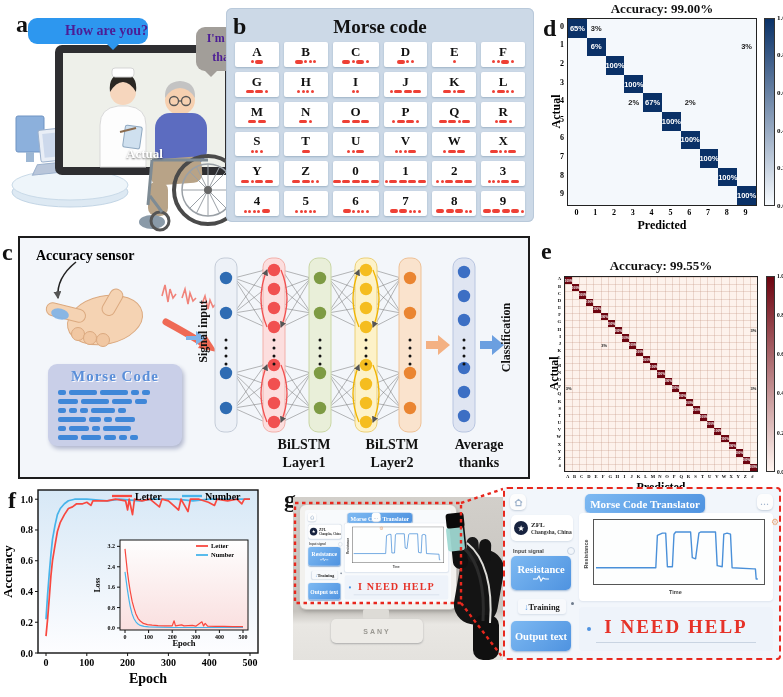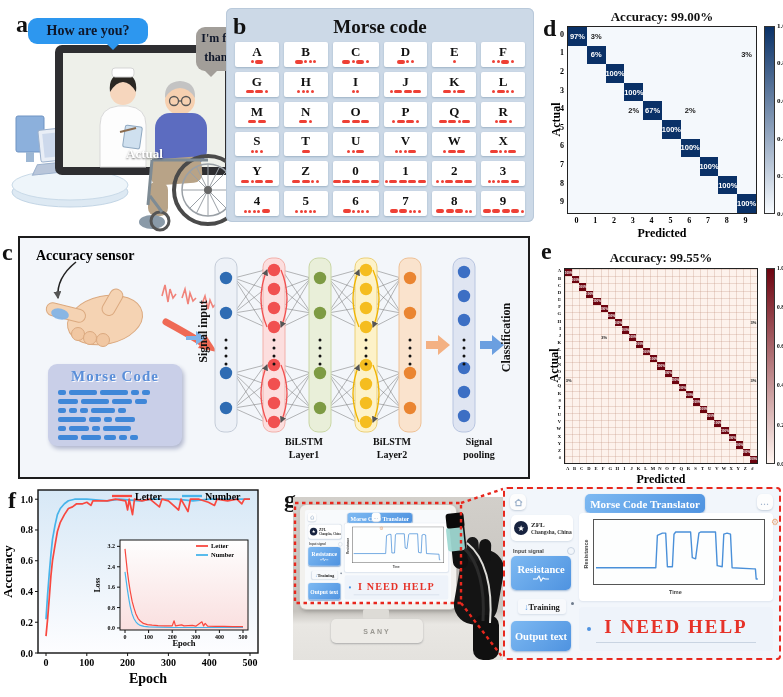--- a/index.html
+++ b/index.html
@@ -2,40 +2,40 @@
 <html><head>
 <meta charset="utf-8">
 <style>
   html,body{margin:0;padding:0;background:#fff;}
   #fig{position:relative;width:783px;height:697px;background:#fff;overflow:hidden;
        font-family:"Liberation Serif",serif;}
   .abs{position:absolute;}
   .serif{font-family:"Liberation Serif",serif;}
   .plabel{font-size:24px;font-weight:bold;color:#111;line-height:1;}
   
-  .bubble{border-radius:9px;color:#0f172a;font-weight:bold;text-align:center;}
+  .bubble{border-radius:9px;color:#4c1d95;font-weight:bold;text-align:right;}
   .bubble:after{content:"";position:absolute;width:0;height:0;border:7px solid transparent;}
   #bubble-left{left:28px;top:18px;width:120px;height:26px;line-height:26px;background:#2d97ef;font-size:14px;}
   #bubble-left:after{left:78px;top:25px;border-top-color:#2d97ef;border-bottom-width:0;}
   #bubble-right{left:196px;top:27px;width:54px;height:42px;background:#a29e99;font-size:12px;line-height:1.6;padding-top:2px;}
   #bubble-right:after{left:8px;top:43px;border-top-color:#a29e99;border-bottom-width:0;}
   #sensor-label{left:126px;top:146px;color:#fff;font-weight:bold;font-size:13px;text-shadow:0 1px 2px rgba(0,0,0,.55);}
   
   #panel-b{left:226px;top:8px;width:308px;height:214px;background:#ccd9e7;border-radius:6px;box-shadow:0 0 0 1px #b9c9da inset;}
   #morse-title{position:absolute;left:0;top:8px;width:100%;text-align:center;font-size:19px;font-weight:bold;color:#111;}
   #morse-grid{position:absolute;left:9px;top:34px;width:290px;height:174px;display:grid;grid-template-columns:repeat(6,1fr);grid-auto-rows:1fr;gap:5px;}
   .morse-cell{background:#fff;border-radius:2px;box-shadow:0 1px 2px #9eb2c5;display:flex;flex-direction:column;align-items:center;justify-content:center;padding-top:1px;}
   .m-letter{font-weight:bold;font-size:13px;color:#111;line-height:1;}
   .m-code{display:flex;align-items:center;gap:1.5px;height:6px;margin-top:1px;}
   .m-dot{width:3px;height:3px;border-radius:50%;background:#ee4035;}
   .m-dash{width:8px;height:3.2px;border-radius:2px;background:#ee4035;}
   
   #panel-c{left:18px;top:236px;width:512px;height:243px;background:#f3f6fa;border:2px solid #1c1c1c;box-sizing:border-box;}
   .vlabel{transform:rotate(-90deg);transform-origin:center;font-weight:bold;color:#111;white-space:nowrap;}
-  .col-label{position:absolute;text-align:center;font-weight:bold;font-size:10px;line-height:1.25;color:#111;}
+  .col-label{position:absolute;text-align:center;font-weight:bold;font-size:14px;line-height:1.25;color:#111;}
   #morse-card{position:absolute;left:28px;top:126px;width:134px;height:82px;background:#c9cfe8;border-radius:9px;box-shadow:2px 3px 4px #b3b9cf;}
   #morse-card-title{text-align:center;font-size:15px;font-weight:bold;color:#5b8fd9;text-shadow:1px 1px 0 #fff;margin-top:4px;letter-spacing:1px;}
   #morse-bars{position:absolute;left:10px;top:26px;width:114px;height:50px;display:flex;flex-direction:column;justify-content:space-between;}
   .mb-row{display:flex;gap:3px;height:5px;}
   .mb{background:#3f87d8;border-radius:2px;height:5px;}
   
   #photo{left:293px;top:497px;width:210px;height:163px;background:linear-gradient(#d2cfca,#c6c3be 70%,#e9e7e3 78%,#e4e2de);}
   #monitor{position:absolute;left:7px;top:8px;width:156px;height:104px;background:#f2f1ee;border-radius:6px;box-shadow:0 0 0 1px #c9c7c2,1px 2px 4px rgba(0,0,0,.25);}
   #mini-screen{position:absolute;left:5px;top:5px;width:146px;height:93px;background:#f8fafc;overflow:hidden;border-radius:2px;}
   #stand-neck{position:absolute;left:70px;top:112px;width:26px;height:10px;background:#dddbd6;border-radius:2px;}
@@ -635,30 +635,30 @@
           </div>
         </div>
     </div>
     <div class="col-label" style="left:248px;top:198px;width:72px;">
       <span>BiLSTM</span><br><span>Layer1</span>
     </div>
     <div class="col-label" style="left:336px;top:198px;width:72px;">
       <span>BiLSTM</span><br><span>Layer2</span>
     </div>
     <div class="col-label" style="left:424px;top:198px;width:70px;">
-      <span>Signal</span><br><span>pooling</span>
+      <span>Average</span><br><span>thanks</span>
     </div>
     <div class="abs vlabel serif" style="left:452px;top:92px;font-size:12px;">Classification</div>
   </div>
 
   <div class="abs plabel" style="left:543px;top:16px;">d</div>
-  <div class="abs" id="panel-d" style="left:540px;top:0;width:243px;height:233px;margin-top:8px;">
+  <div class="abs" id="panel-d" style="left:540px;top:0;width:243px;height:233px;">
       <div style="position: absolute; left: 27px; top: 1px; width: 190px; text-align: center; font-weight: bold; font-size: 13px; color: rgb(17, 17, 17); font-family: &quot;Liberation Serif&quot;, serif;">Accuracy: 99.00%</div>
       <div style="position: absolute; left: 27px; top: 18px; width: 190px; height: 188px; background: rgb(244, 248, 252); border: 1.2px solid rgb(34, 34, 34); box-sizing: border-box;">
-        <div style="position: absolute; left: 0px; top: 0px; width: 18.8px; height: 18.6px; display: flex; align-items: center; justify-content: center; font-weight: bold; background: rgb(10, 49, 103); color: rgb(255, 255, 255); font-size: 7.5px; font-family: &quot;Liberation Sans&quot;, sans-serif;">97%</div>
+        <div style="position: absolute; left: 0px; top: 0px; width: 18.8px; height: 18.6px; display: flex; align-items: center; justify-content: center; font-weight: bold; background: rgb(10, 49, 103); color: rgb(255, 255, 255); font-size: 7.5px; font-family: &quot;Liberation Sans&quot;, sans-serif;">65%</div>
         <div style="position: absolute; left: 18.8px; top: 0px; width: 18.8px; height: 18.6px; display: flex; align-items: center; justify-content: center; font-weight: bold; color: rgb(34, 34, 34); font-size: 7.5px; font-family: &quot;Liberation Sans&quot;, sans-serif;">3%</div>
         <div style="position: absolute; left: 18.8px; top: 18.6px; width: 18.8px; height: 18.6px; display: flex; align-items: center; justify-content: center; font-weight: bold; background: rgb(10, 49, 103); color: rgb(255, 255, 255); font-size: 7.5px; font-family: &quot;Liberation Sans&quot;, sans-serif;">6%</div>
         <div style="position: absolute; left: 169.2px; top: 18.6px; width: 18.8px; height: 18.6px; display: flex; align-items: center; justify-content: center; font-weight: bold; color: rgb(34, 34, 34); font-size: 7.5px; font-family: &quot;Liberation Sans&quot;, sans-serif;">3%</div>
         <div style="position: absolute; left: 37.6px; top: 37.2px; width: 18.8px; height: 18.6px; display: flex; align-items: center; justify-content: center; font-weight: bold; background: rgb(10, 49, 103); color: rgb(255, 255, 255); font-size: 7.5px; font-family: &quot;Liberation Sans&quot;, sans-serif;">100%</div>
         <div style="position: absolute; left: 56.4px; top: 55.8px; width: 18.8px; height: 18.6px; display: flex; align-items: center; justify-content: center; font-weight: bold; background: rgb(10, 49, 103); color: rgb(255, 255, 255); font-size: 7.5px; font-family: &quot;Liberation Sans&quot;, sans-serif;">100%</div>
         <div style="position: absolute; left: 56.4px; top: 74.4px; width: 18.8px; height: 18.6px; display: flex; align-items: center; justify-content: center; font-weight: bold; color: rgb(34, 34, 34); font-size: 7.5px; font-family: &quot;Liberation Sans&quot;, sans-serif;">2%</div>
         <div style="position: absolute; left: 75.2px; top: 74.4px; width: 18.8px; height: 18.6px; display: flex; align-items: center; justify-content: center; font-weight: bold; background: rgb(10, 49, 103); color: rgb(255, 255, 255); font-size: 7.5px; font-family: &quot;Liberation Sans&quot;, sans-serif;">67%</div>
         <div style="position: absolute; left: 112.8px; top: 74.4px; width: 18.8px; height: 18.6px; display: flex; align-items: center; justify-content: center; font-weight: bold; color: rgb(34, 34, 34); font-size: 7.5px; font-family: &quot;Liberation Sans&quot;, sans-serif;">2%</div>
         <div style="position: absolute; left: 94px; top: 93px; width: 18.8px; height: 18.6px; display: flex; align-items: center; justify-content: center; font-weight: bold; background: rgb(10, 49, 103); color: rgb(255, 255, 255); font-size: 7.5px; font-family: &quot;Liberation Sans&quot;, sans-serif;">100%</div>
         <div style="position: absolute; left: 112.8px; top: 111.6px; width: 18.8px; height: 18.6px; display: flex; align-items: center; justify-content: center; font-weight: bold; background: rgb(10, 49, 103); color: rgb(255, 255, 255); font-size: 7.5px; font-family: &quot;Liberation Sans&quot;, sans-serif;">100%</div>
@@ -691,21 +691,21 @@
       <div style="position: absolute; left: 224px; top: 18px; width: 11px; height: 188px; border: 1px solid rgb(51, 51, 51); box-sizing: border-box; background: linear-gradient(rgb(10, 49, 103), rgb(247, 251, 255));"></div>
       <div style="position: absolute; left: 237px; top: 13.8px; font-size: 7px; font-weight: bold; font-family: &quot;Liberation Serif&quot;, serif;">1.0</div>
       <div style="position: absolute; left: 237px; top: 51.4px; font-size: 7px; font-weight: bold; font-family: &quot;Liberation Serif&quot;, serif;">0.8</div>
       <div style="position: absolute; left: 237px; top: 89px; font-size: 7px; font-weight: bold; font-family: &quot;Liberation Serif&quot;, serif;">0.6</div>
       <div style="position: absolute; left: 237px; top: 126.6px; font-size: 7px; font-weight: bold; font-family: &quot;Liberation Serif&quot;, serif;">0.4</div>
       <div style="position: absolute; left: 237px; top: 164.2px; font-size: 7px; font-weight: bold; font-family: &quot;Liberation Serif&quot;, serif;">0.2</div>
       <div style="position: absolute; left: 237px; top: 201.8px; font-size: 7px; font-weight: bold; font-family: &quot;Liberation Serif&quot;, serif;">0.0</div>
     </div>
 
   <div class="abs plabel" style="left:541px;top:239px;">e</div>
-  <div class="abs" id="panel-e" style="left:540px;top:244px;width:243px;height:242px;">
+  <div class="abs" id="panel-e" style="left:540px;top:252px;width:243px;height:242px;">
       <div style="position: absolute; left: 24px; top: 6px; width: 194px; text-align: center; font-weight: bold; font-size: 13px; color: rgb(17, 17, 17); font-family: &quot;Liberation Serif&quot;, serif;">Accuracy: 99.55%</div>
       <div style="position: absolute; left: 24px; top: 24px; width: 194px; height: 196px; background: repeating-linear-gradient(to right, rgba(190, 140, 120, 0.28) 0px, rgba(190, 140, 120, 0.28) 1px, transparent 1px, transparent 7.11px), repeating-linear-gradient(rgba(190, 140, 120, 0.28) 0px, rgba(190, 140, 120, 0.28) 1px, transparent 1px, transparent 7.19px) rgb(253, 242, 236); border: 1.2px solid rgb(34, 34, 34); box-sizing: border-box;">
         <div style="position: absolute; left: 0px; top: 0px; width: 7.11111px; height: 7.18519px; display: flex; align-items: center; justify-content: center; font-weight: bold; background: rgb(109, 4, 16); color: rgb(255, 255, 255); font-size: 3px; font-family: &quot;Liberation Sans&quot;, sans-serif;">100%</div>
         <div style="position: absolute; left: 7.11111px; top: 7.18519px; width: 7.11111px; height: 7.18519px; display: flex; align-items: center; justify-content: center; font-weight: bold; background: rgb(109, 4, 16); color: rgb(255, 255, 255); font-size: 3px; font-family: &quot;Liberation Sans&quot;, sans-serif;">100%</div>
         <div style="position: absolute; left: 14.2222px; top: 14.3704px; width: 7.11111px; height: 7.18519px; display: flex; align-items: center; justify-content: center; font-weight: bold; background: rgb(109, 4, 16); color: rgb(255, 255, 255); font-size: 3px; font-family: &quot;Liberation Sans&quot;, sans-serif;">100%</div>
         <div style="position: absolute; left: 21.3333px; top: 21.5556px; width: 7.11111px; height: 7.18519px; display: flex; align-items: center; justify-content: center; font-weight: bold; background: rgb(109, 4, 16); color: rgb(255, 255, 255); font-size: 3px; font-family: &quot;Liberation Sans&quot;, sans-serif;">100%</div>
         <div style="position: absolute; left: 28.4444px; top: 28.7407px; width: 7.11111px; height: 7.18519px; display: flex; align-items: center; justify-content: center; font-weight: bold; background: rgb(109, 4, 16); color: rgb(255, 255, 255); font-size: 3px; font-family: &quot;Liberation Sans&quot;, sans-serif;">100%</div>
         <div style="position: absolute; left: 35.5556px; top: 35.9259px; width: 7.11111px; height: 7.18519px; display: flex; align-items: center; justify-content: center; font-weight: bold; background: rgb(109, 4, 16); color: rgb(255, 255, 255); font-size: 3px; font-family: &quot;Liberation Sans&quot;, sans-serif;">100%</div>
         <div style="position: absolute; left: 42.6667px; top: 43.1111px; width: 7.11111px; height: 7.18519px; display: flex; align-items: center; justify-content: center; font-weight: bold; background: rgb(109, 4, 16); color: rgb(255, 255, 255); font-size: 3px; font-family: &quot;Liberation Sans&quot;, sans-serif;">100%</div>
         <div style="position: absolute; left: 49.7778px; top: 50.2963px; width: 7.11111px; height: 7.18519px; display: flex; align-items: center; justify-content: center; font-weight: bold; background: rgb(109, 4, 16); color: rgb(255, 255, 255); font-size: 3px; font-family: &quot;Liberation Sans&quot;, sans-serif;">100%</div>

